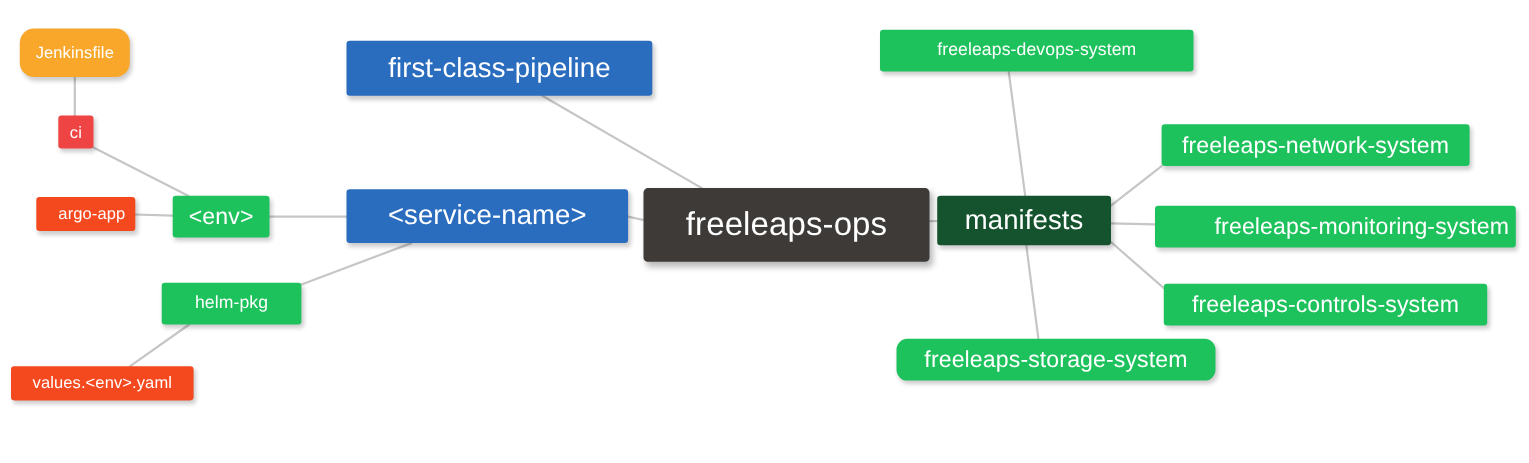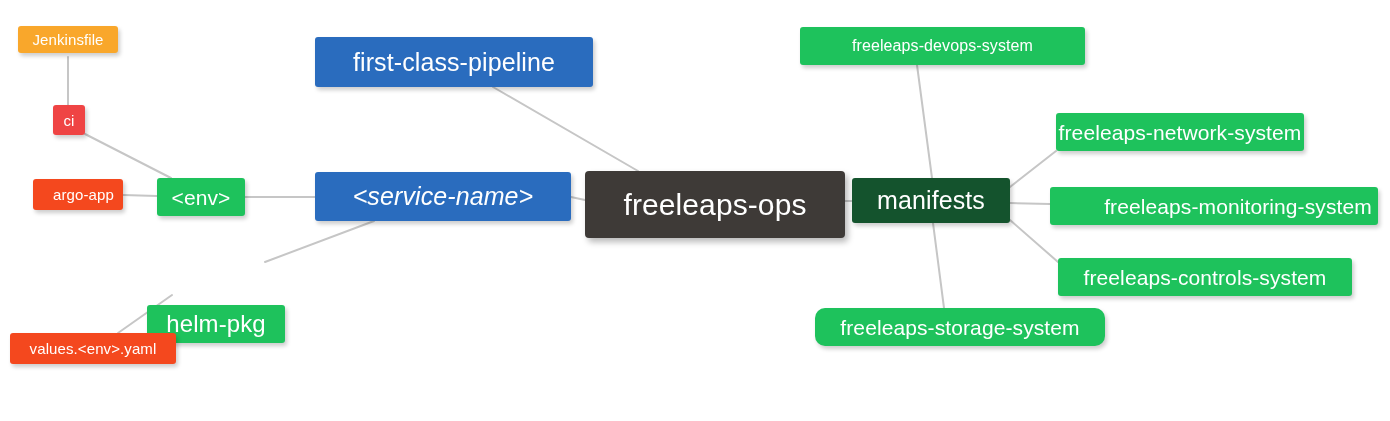--- a/index.html
+++ b/index.html
@@ -66,51 +66,51 @@
       <line x1="917" y1="65" x2="932" y2="178" stroke="#c6c6c6" stroke-width="2" stroke-linecap="round"></line>
       <line x1="1056" y1="151" x2="1010" y2="187" stroke="#c6c6c6" stroke-width="2" stroke-linecap="round"></line>
       <line x1="1050" y1="204" x2="1010" y2="203" stroke="#c6c6c6" stroke-width="2" stroke-linecap="round"></line>
       <line x1="1058" y1="262" x2="1010" y2="220" stroke="#c6c6c6" stroke-width="2" stroke-linecap="round"></line>
       <line x1="944" y1="308" x2="933" y2="223" stroke="#c6c6c6" stroke-width="2" stroke-linecap="round"></line>
     </svg>
   <div id="node-layer">
       <div class="node root" style="left: 585px; top: 171px; width: 260px; height: 67px; background: rgb(62, 58, 55); font-size: 30px;">
         <span>freeleaps-ops</span>
       </div>
-      <div class="node" style="left: 315px; top: 172px; width: 256px; height: 49px; background: rgb(42, 108, 190); font-size: 25px; font-style: italic;">
+      <div class="node" style="left: 315px; top: 172px; width: 256px; height: 49px; background: rgb(42, 108, 190); font-size: 25px;">
         <span>&lt;service-name&gt;</span>
       </div>
       <div class="node" style="left: 852px; top: 178px; width: 158px; height: 45px; background: #14532d; font-size: 25px;">
         <span>manifests</span>
       </div>
       <div class="node" style="left: 315px; top: 37px; width: 278px; height: 50px; background: rgb(42, 108, 190); font-size: 25px;">
         <span>first-class-pipeline</span>
       </div>
       <div class="node" style="left: 157px; top: 178px; width: 88px; height: 38px; background: rgb(30, 194, 92); font-size: 21px;">
         <span>&lt;env&gt;</span>
       </div>
-      <div class="node" style="left: 147px; top: 257px; width: 138px; height: 38px; background: rgb(30, 194, 92); font-size: 24px; margin-top: 48px;">
+      <div class="node" style="left: 147px; top: 257px; width: 127px; height: 38px; background: rgb(30, 194, 92); font-size: 16px;">
         <span>helm-pkg</span>
       </div>
       <div class="node lvl-sm" style="left: 53px; top: 105px; width: 32px; height: 30px; background: #ef4444; font-size: 15px; text-align: right;">
         <span>ci</span>
       </div>
-      <div class="node lvl-sm" style="left: 18px; top: 26px; width: 100px; height: 27px; background: rgb(249, 167, 43); font-size: 15px;">
+      <div class="node lvl-sm" style="left: 18px; top: 26px; width: 100px; height: 44px; background: rgb(249, 167, 43); font-size: 15px; border-radius: 13px;">
         <span>Jenkinsfile</span>
       </div>
       <div class="node lvl-sm" style="left: 33px; top: 179px; width: 90px; height: 31px; background: rgb(244, 72, 30); font-size: 15px; padding-left: 11px;">
         <span>argo-app</span>
       </div>
       <div class="node lvl-sm" style="left: 10px; top: 333px; width: 166px; height: 31px; background: rgb(244, 72, 30); font-size: 15px;">
         <span>values.&lt;env&gt;.yaml</span>
       </div>
       <div class="node lvl-sm" style="left: 800px; top: 27px; width: 285px; height: 38px; background: rgb(30, 194, 92); font-size: 16px;">
         <span>freeleaps-devops-system</span>
       </div>
-      <div class="node lvl-sm" style="left: 1056px; top: 113px; width: 248px; height: 38px; background: rgb(30, 194, 92); font-size: 21px;">
+      <div class="node lvl-sm" style="left: 1056px; top: 113px; width: 280px; height: 38px; background: rgb(30, 194, 92); font-size: 21px;">
         <span>freeleaps-network-system</span>
       </div>
       <div class="node lvl-sm" style="left: 1050px; top: 187px; width: 328px; height: 38px; background: rgb(30, 194, 92); font-size: 21px; padding-left: 48px;">
         <span>freeleaps-monitoring-system</span>
       </div>
       <div class="node lvl-sm" style="left: 1058px; top: 258px; width: 294px; height: 38px; background: rgb(30, 194, 92); font-size: 21px;">
         <span>freeleaps-controls-system</span>
       </div>
       <div class="node lvl-sm" style="left: 815px; top: 308px; width: 290px; height: 38px; background: rgb(30, 194, 92); font-size: 21px; border-radius: 10px;">
         <span>freeleaps-storage-system</span>

